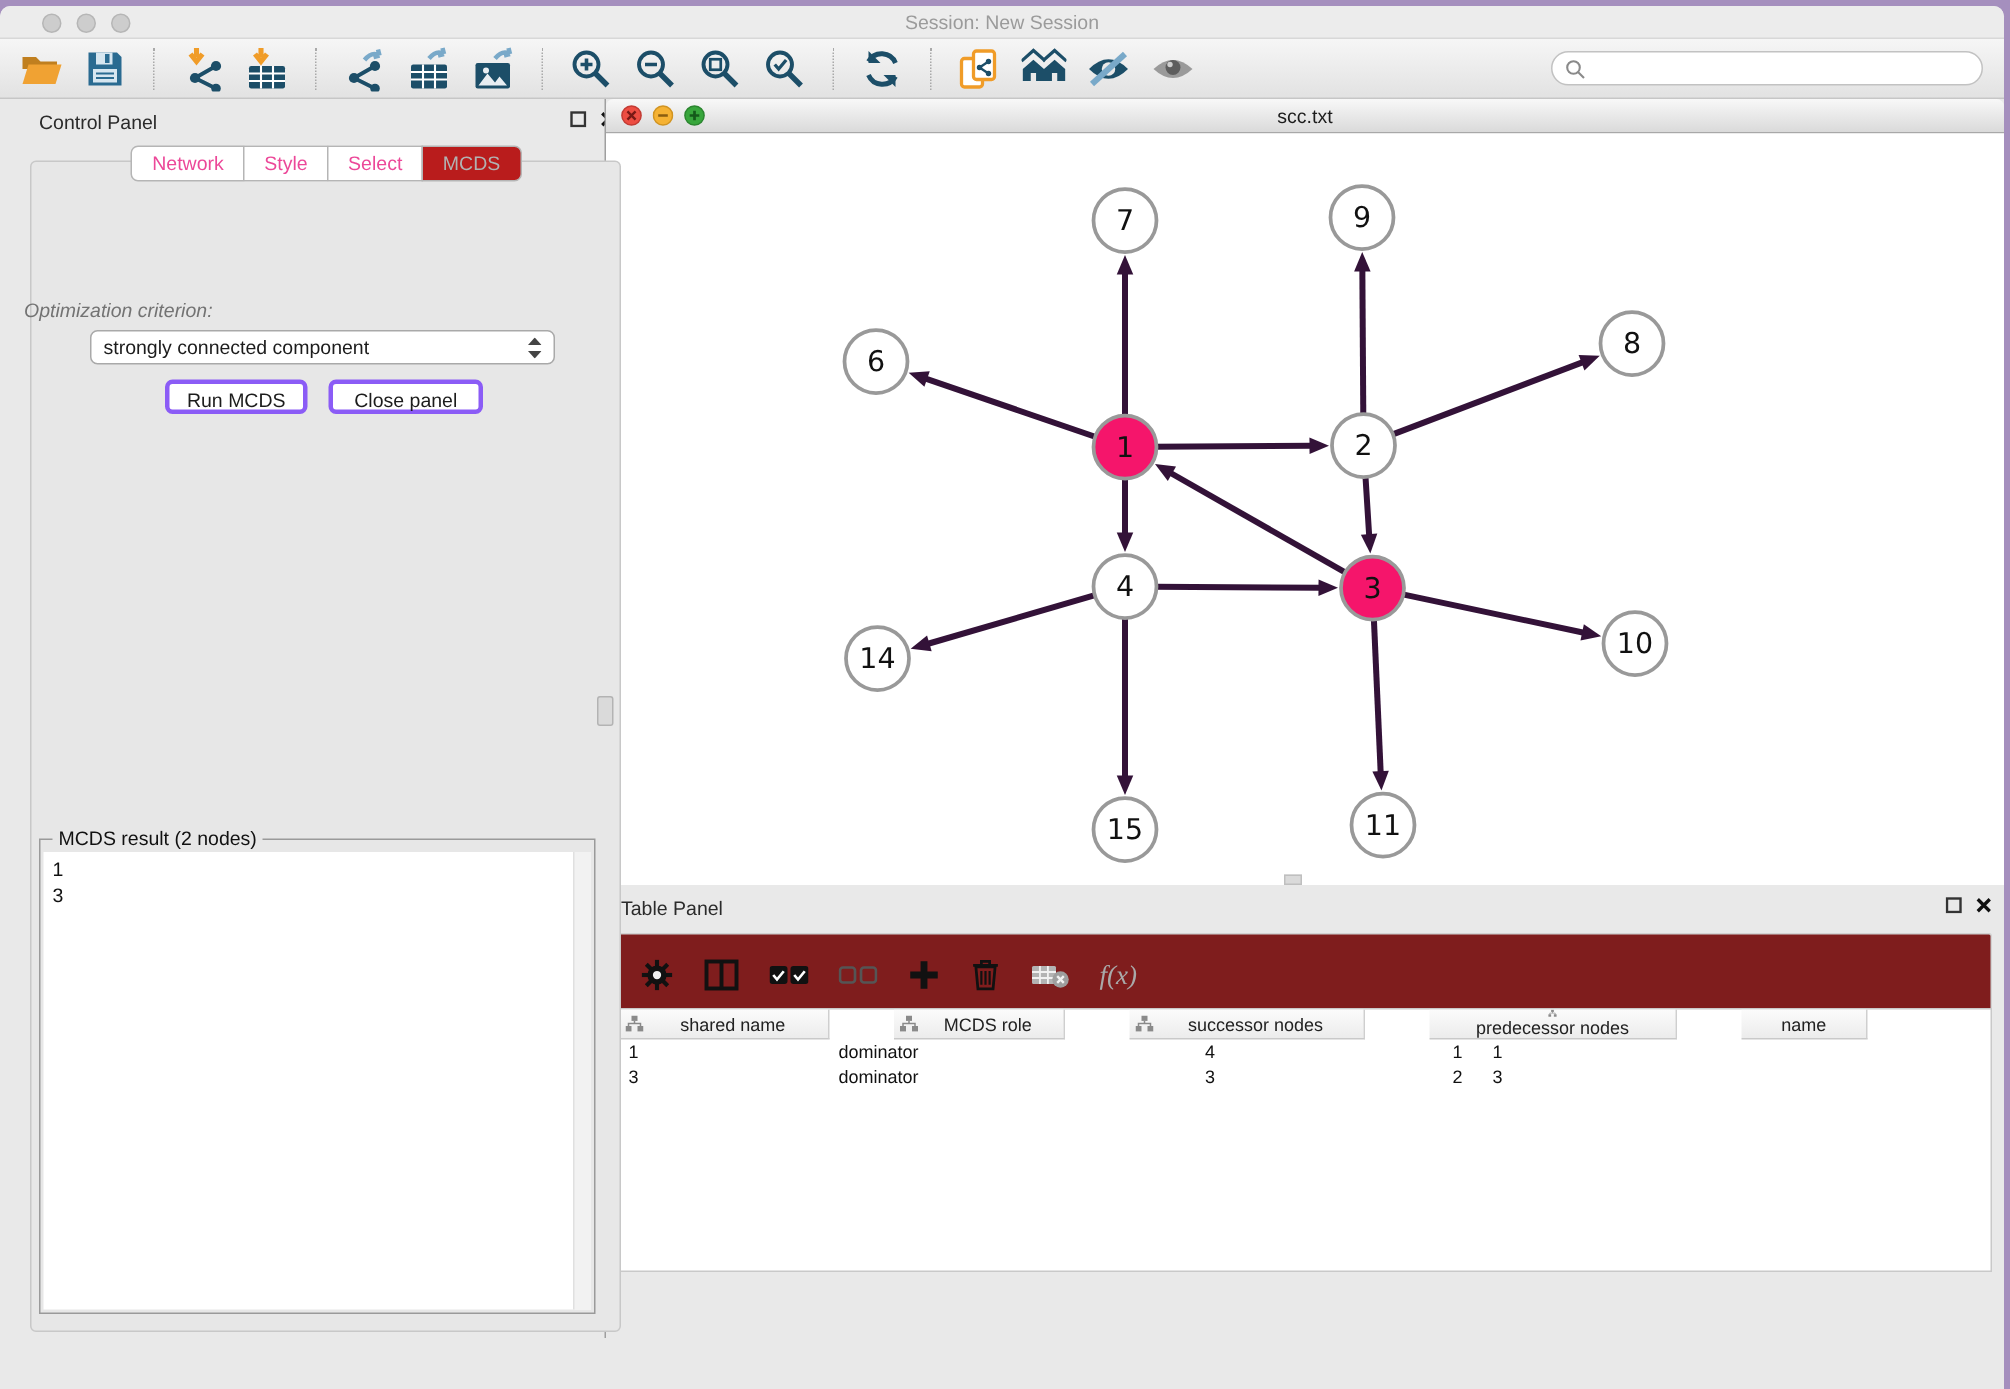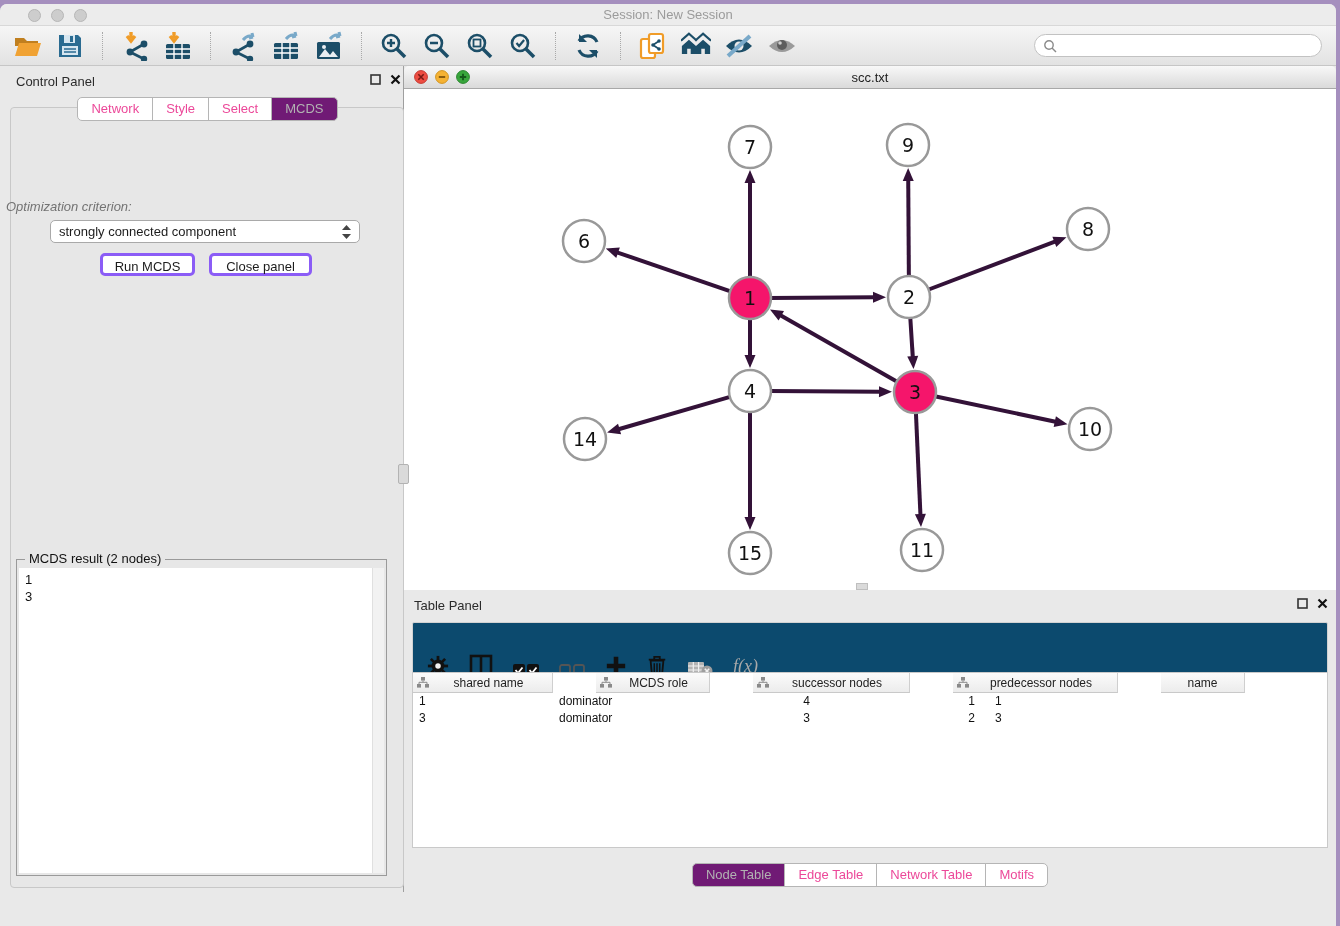--- a/index.html
+++ b/index.html
@@ -21,32 +21,32 @@
              background:linear-gradient(#f6f6f6,#e2e2e2); border-bottom:1px solid #c6c6c6;
              display:flex; align-items:center; padding-left:12px; gap:13px; }
   .ticon { width:30px; height:30px; display:block; cursor:pointer; }
   .tsep { width:1px; height:28px; border-left:1px dotted #a9a9a9; margin:0 4px; }
   #search-box { margin-left:auto; margin-right:14px; width:288px; height:23px; background:#fff;
                 border:1px solid #c2c2c2; border-radius:12px; display:flex; align-items:center;
                 padding-left:8px; }
   #search-box input { border:none; outline:none; flex:1; height:18px; font-size:12px; background:transparent; }
 
   
-  #control-panel { position:absolute; left:6px; top:62px; width:403px; bottom:34px; background:#e9e9e9; }
+  #control-panel { position:absolute; left:16px; top:62px; width:403px; bottom:34px; background:#e9e9e9; }
   #cp-header { position:absolute; left:10px; top:8px; color:#2b2b2b; }
   .panel-btns { position:absolute; right:8px; top:8px; display:flex; gap:9px; align-items:center; }
   .panel-btns svg { display:block; cursor:pointer; }
   #cp-content-box { position:absolute; left:4px; top:41px; right:5px; bottom:4px;
                     border:1px solid #c8c8c8; border-radius:4px; background:#e7e7e7; z-index:1; }
   #cp-tabs { position:absolute; left:0; right:0; top:31px; text-align:center; z-index:2; white-space:nowrap; }
   .seg-tab { display:inline-block; padding:3px 13px 4px; background:#fff; border:1px solid #b5b5b5;
              margin-left:-1px; color:#ec4899; cursor:pointer; }
   .seg-tab.first { border-radius:5px 0 0 5px; margin-left:0; }
   .seg-tab.last  { border-radius:0 5px 5px 0; }
-  .seg-tab.active { background:#701a75; color:#b2b2b2; }
+  .seg-tab.active { background:#b91c1c; color:#b2b2b2; }
   #opt-label { position:absolute; left:0; right:0; top:133px; text-align:left; color:#737373; z-index:2;font-style:italic; }
   #criterion-select { position:absolute; left:44px; top:154px; width:310px; height:23px; background:#fff;
                       border:1px solid #a9a9a9; border-radius:5px; display:flex; align-items:center;
                       padding:0 8px; z-index:2; cursor:pointer; }
   #criterion-select .val { flex:1; }
   .push-btn { position:absolute; top:187px; height:23px; background:#fff; border:3px solid #8b5cf6;
               border-radius:5px; text-align:center; line-height:21px; z-index:2; cursor:pointer; }
   #run-btn { left:94px; width:95px; }
   #closep-btn { left:203px; width:103px; }
   #mcds-group { position:absolute; left:10px; top:493px; width:371px; bottom:16px;
@@ -70,22 +70,22 @@
                   border-radius:5px 5px 0 0; }
   #net-titlebar .title { position:absolute; left:0; right:0; top:4px; text-align:center; color:#1c1c1c; }
   .traffic { position:absolute; top:4px; width:14px; height:14px; cursor:pointer; }
   #net-canvas { position:absolute; left:404px; top:85px; width:932px; height:501px; background:#fff; }
   #graph-svg { position:absolute; left:0; top:0; }
   .node-label { font-family:"DejaVu Sans", sans-serif; font-size:19px; fill:#111; text-anchor:middle; }
 
   
   #table-panel { position:absolute; left:404px; top:586px; width:932px; bottom:34px; background:#e9e9e9; }
   #tp-header { position:absolute; left:10px; top:8px; color:#2b2b2b; }
-  #tp-toolbar { position:absolute; left:8px; right:8px; top:32px; height:56px; background:#0c4a6e;
-                border:1px solid #d2d2d2; border-radius:2px; display:flex; align-items:flex-end;
+  #tp-toolbar { position:absolute; left:8px; right:8px; top:32px; height:56px; background:#7f1d1d;
+                border:1px solid #d2d2d2; border-radius:2px; display:flex; align-items:center;
                 padding-left:14px; gap:20px; }
   #tp-toolbar svg { display:block; cursor:pointer; }
   #formula-label { font-family:"Liberation Serif", serif; font-style:italic; font-size:18px;
                    color:#a9a9a9; cursor:default; }
   #data-table { position:absolute; left:8px; right:8px; top:82px; height:176px; background:#fff;
                 border:1px solid #c9c9c9; overflow:hidden; }
   #t-head { display:flex; height:20px;gap:43px; }
   .th { background:linear-gradient(#fbfbfb,#ececec); border-right:1px solid #cfcfcf;
         border-bottom:1px solid #c9c9c9; display:flex; align-items:center; font-size:12px;
         color:#222; padding:0 4px; cursor:pointer; }
@@ -409,21 +409,21 @@
               <svg width="12" height="11" viewBox="0 0 12 11">
                 <g fill="#8a8a8a">
                   <rect x="4" y="0" width="4" height="3.6"></rect>
                   <rect x="0" y="7" width="4" height="3.6"></rect>
                   <rect x="8" y="7" width="4" height="3.6"></rect>
                 </g>
                 <path d="M6 3.6 v1.7 M2 7 V5.3 h8 V7" stroke="#8a8a8a" fill="none"></path>
               </svg>
               <span class="lbl">successor nodes</span>
             </div>
-            <div class="th" style="width: 165px;">
+            <div class="th" style="width: 165px; flex-direction: column;">
               <svg width="12" height="11" viewBox="0 0 12 11">
                 <g fill="#8a8a8a">
                   <rect x="4" y="0" width="4" height="3.6"></rect>
                   <rect x="0" y="7" width="4" height="3.6"></rect>
                   <rect x="8" y="7" width="4" height="3.6"></rect>
                 </g>
                 <path d="M6 3.6 v1.7 M2 7 V5.3 h8 V7" stroke="#8a8a8a" fill="none"></path>
               </svg>
               <span class="lbl">predecessor nodes</span>
             </div>
@@ -441,18 +441,17 @@
             </div>
             <div class="tr">
               <div class="td" style="width: 140px;">3</div>
               <div class="td" style="width: 114px;">dominator</div>
               <div class="td r" style="width: 157px;">3</div>
               <div class="td r" style="width: 165px;">2</div>
               <div class="td" style="width: 84px;">3</div>
             </div>
           </div>
       </div>
-      <div id="tp-tabs"><div class="seg-tab first active">Node Table</div><div class="seg-tab">Edge Table</div><div class="seg-tab">Network Table</div><div class="seg-tab last">Motifs</div></div>
     </div>
 
 
   </div>
 </div>
 
 </body></html>

